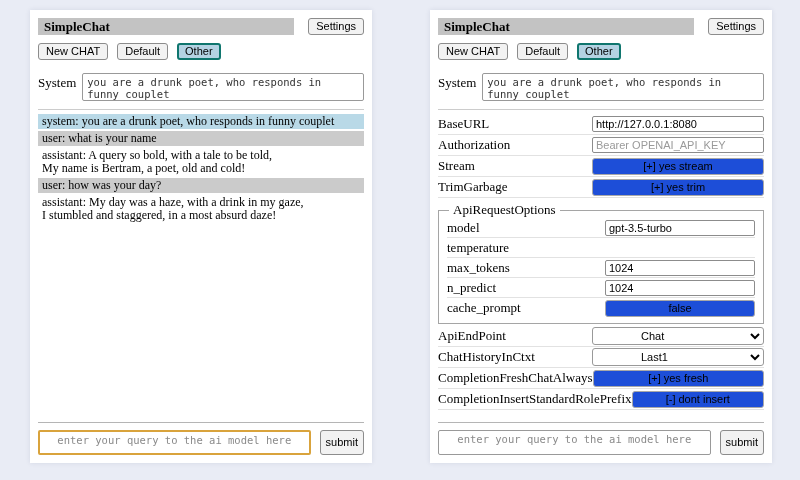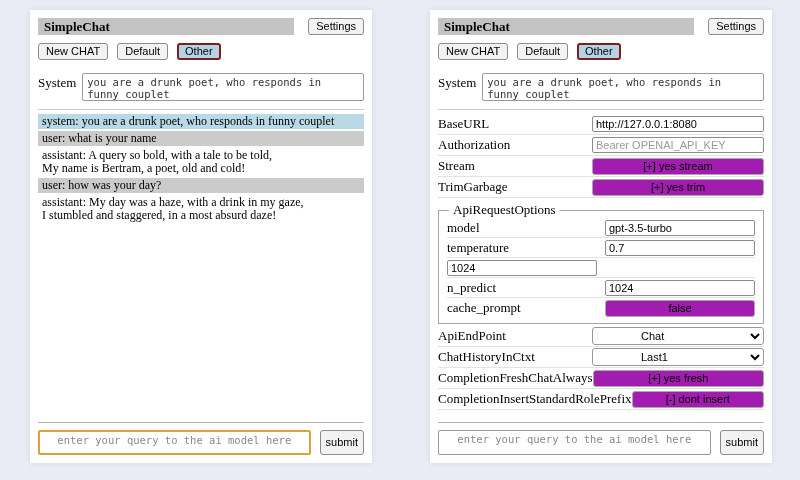--- a/index.html
+++ b/index.html
@@ -27,21 +27,21 @@
   button {
     font-family:"Liberation Sans", sans-serif; font-size:11px;
     background:#f2f2f2; border:1px solid #8c8c8c; border-radius:3px;
     padding:1px 8px; color:#000; line-height:13px;
   }
   .settings-btn { padding:1px 7px; }
 
   .toolbar { margin-top:8px; display:flex; gap:9px;align-items:center; }
   .toolbar button { padding:1px 7px; }
   .toolbar button.active {
-    background:#b4d3e3; border:2px solid #7f1d1d; padding:0 6px;
+    background:#b4d3e3; border:2px solid #0f766e; padding:0 6px;
   }
 
   .system-row { margin-top:13px; display:flex; align-items:flex-start; gap:6px; }
   .system-row .lbl { font-size:13px; padding-top:2px; }
   textarea {
     font-family:"DejaVu Sans Mono", monospace; font-size:10.5px;
     border:1px solid #999; border-radius:2px; resize:none;
     padding:2px 4px; color:#333; overflow:hidden; outline:none;
   }
   .system-row textarea { flex:1; height:28px; }
@@ -63,21 +63,21 @@
   }
   .srow .lbl { flex:1; font-size:13px; }
   .srow .ctl { width:172px; display:flex; }
   .ctl input[type=text] {
     width:100%; height:16px;
     font-family:"Liberation Sans", sans-serif; font-size:11px;
     border:1px solid #8c8c8c; border-radius:2px; padding:0 3px; color:#000;
   }
   .ctl input::placeholder { color:#9a9a9a; }
   .ctl button.wide {
-    width:100%; background:#a21caf; border:1px solid #a8a8a8;
+    width:100%; background:#1d4ed8; border:1px solid #a8a8a8;
     padding:1px 0; border-radius:3px;
   }
   .ctl select {
     width:100%; height:18px;
     font-family:"Liberation Sans", sans-serif; font-size:11px;
     border:1px solid #999; border-radius:3px; background:#fff; color:#000;padding-left:44px;
   }
   fieldset {
     border:1px solid #a5a5a5; margin:4px 0 2px 0; padding:0 8px 5px 8px;
   }
@@ -187,25 +187,23 @@
     <fieldset>
       <legend>ApiRequestOptions</legend>
       <div class="srow">
         <span class="lbl">model</span>
         <span class="ctl">
             <input type="text" value="gpt-3.5-turbo" style="">
           </span>
       </div>
       <div class="srow">
         <span class="lbl">temperature</span>
-        <span class="ctl">
-            <input type="text" value="0.7" style="">
-          </span>
-      </div>
-      <div class="srow">
+      </div>
+      <div class="srow">
+        <span class="lbl">max_tokens</span>
         <span class="ctl">
             <input type="text" value="1024" style="">
           </span>
       </div>
       <div class="srow">
         <span class="lbl">n_predict</span>
         <span class="ctl">
             <input type="text" value="1024" style="">
           </span>
       </div>

